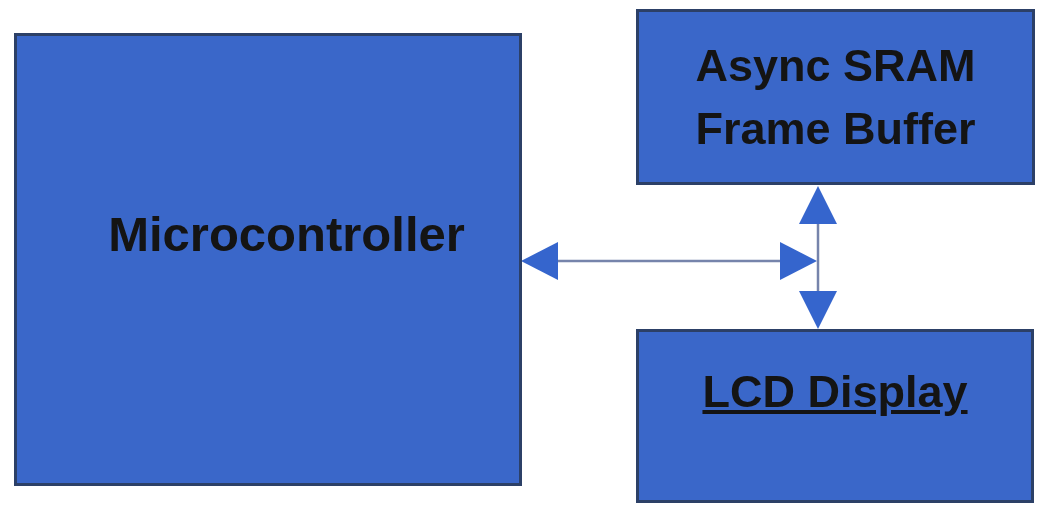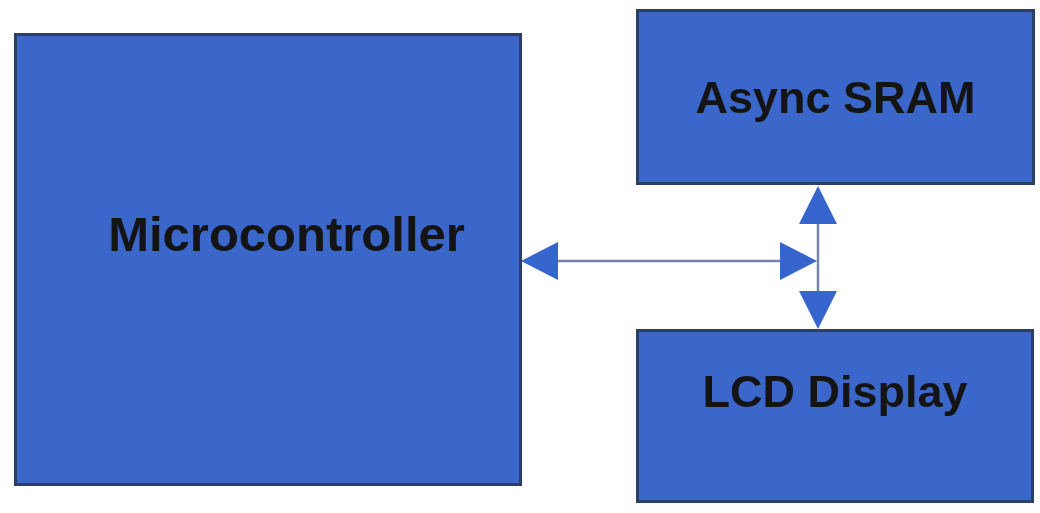--- a/index.html
+++ b/index.html
@@ -56,20 +56,21 @@
     line-height: 1.4;
   }
   .node-lcd {
     left: 636px;
     top: 329px;
     width: 398px;
     height: 174px;
     font-size: 45px;
     justify-content: flex-start;
     padding-top: 34px;
+    text-decoration: underline;
   }
   .label {
     display: block;
     white-space: nowrap;
   }
 </style>
 </head>
 <body>
 
 <div class="stage">
@@ -86,19 +87,20 @@
       <polygon points="818,329 799,291 837,291" fill="#3565cd"></polygon>
     </g>
   </svg>
 
   <div class="node node-mcu">
     <span class="label">Microcontroller</span>
   </div>
 
   <div class="node node-sram">
     <span class="label">Async SRAM</span>
+    <span class="label">Frame Buffer</span>
   </div>
 
   <div class="node node-lcd">
     <span class="label">LCD Display</span>
   </div>
 
 </div>
 
 </body></html>

